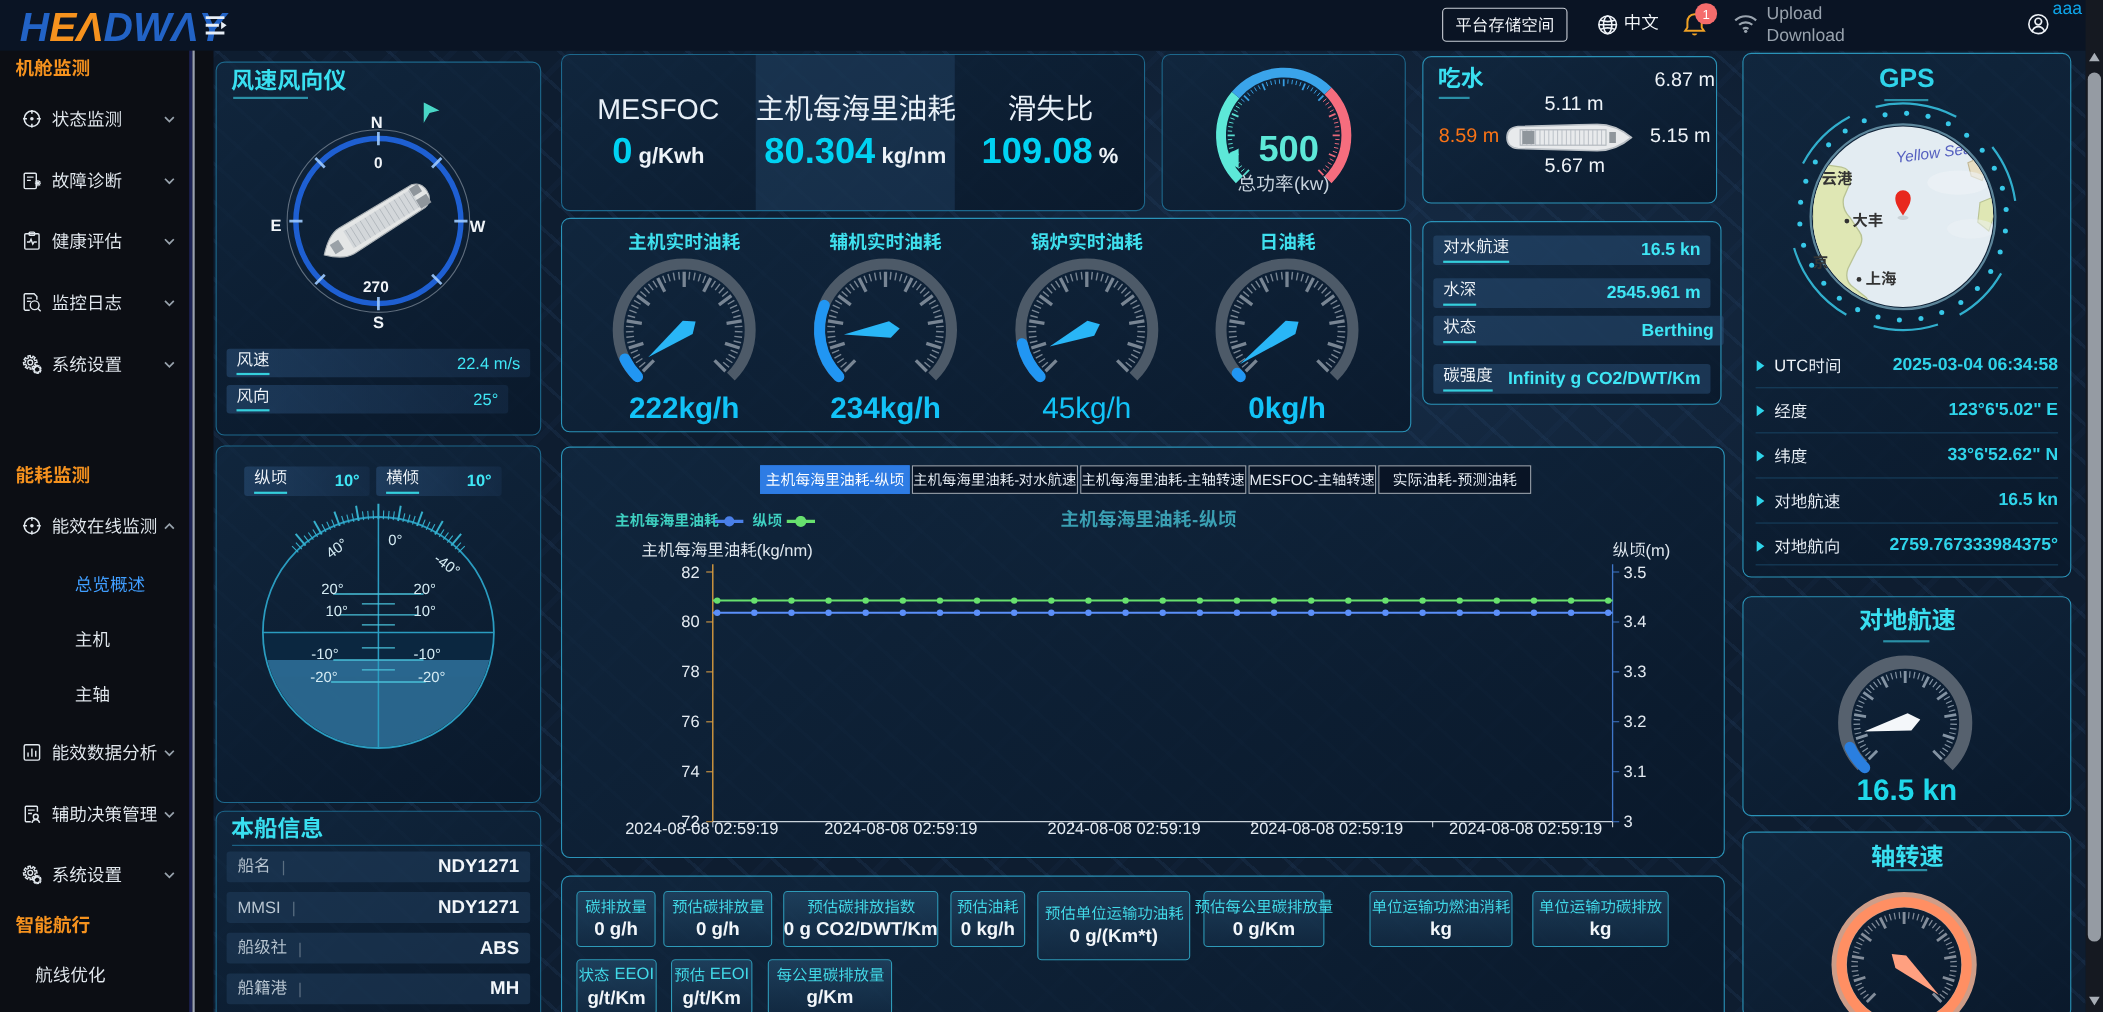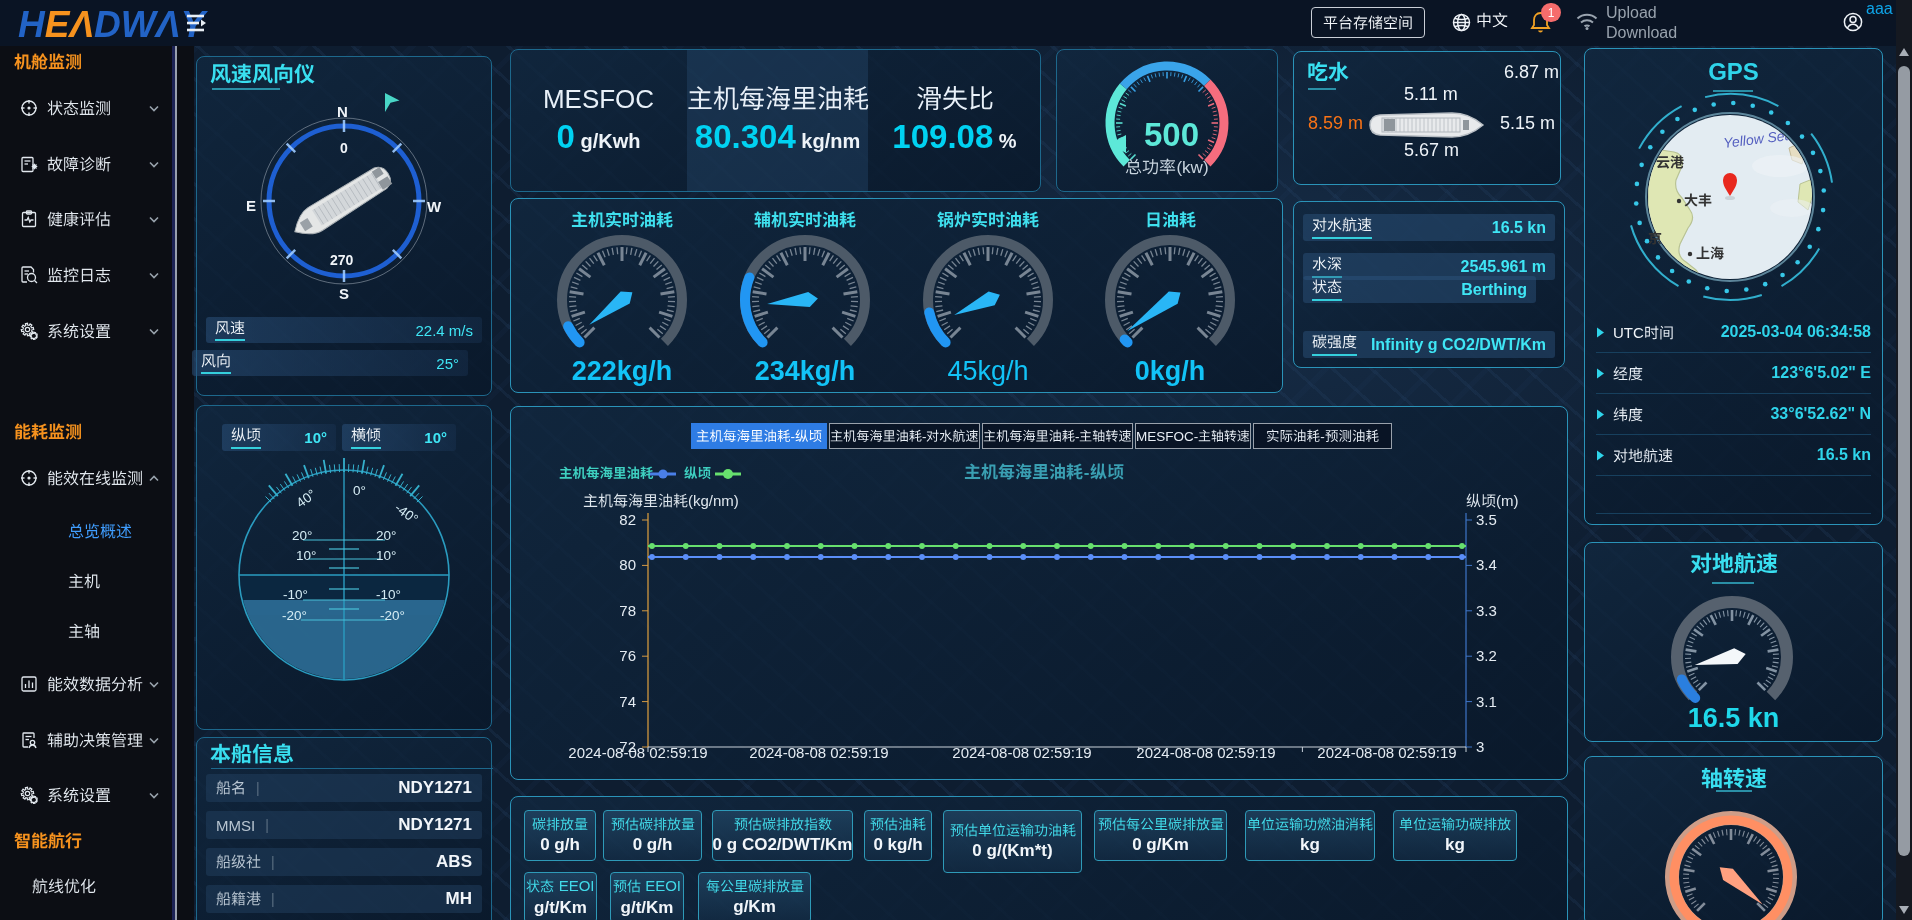--- a/index.html
+++ b/index.html
@@ -525,21 +525,21 @@
     <svg class="abs" style="left:385px;top:93px" width="17" height="21">
       <path d="M0 0L14.5 7.5L5.5 9.8L0 19Z" fill="#49d6c6"></path>
     </svg>
     <div class="srow" style="left:206px;top:317px;width:276px;height:26px">
       <span class="lb"><svg class="cn" width="30" height="15" viewBox="0 -880 2000 1000">
           <use href="#r98ce"></use>
           <use href="#r901f" x="1000"></use>
         </svg></span>
       <span class="vl">22.4 m/s</span>
     </div>
-    <div class="srow" style="left:192px;top:350px;width:276px;height:26px">
+    <div class="srow" style="left:206px;top:350px;width:256px;height:26px">
       <span class="lb"><svg class="cn" width="30" height="15" viewBox="0 -880 2000 1000">
           <use href="#r98ce"></use>
           <use href="#r5411" x="1000"></use>
         </svg></span>
       <span class="vl">25°</span>
     </div>
     <div class="panel" style="left:510px;top:49px;width:531px;height:143px"></div>
     <div class="abs" style="left:687px;top:50px;width:181px;height:141px;background:rgba(52,92,138,.28)"></div>
     <div class="abs" style="left:510px;top:84px;width:177px;text-align:center"><span style="font-size:26px;color:#e8f0f8">MESFOC</span></div>
     <div class="abs" style="left:510px;top:118px;width:177px;text-align:center;white-space:nowrap"><span style="font-size:33px;font-weight:bold;color:#00d2f2">0</span><span style="font-size:20px;font-weight:bold;color:#eef3f8"> g/Kwh</span></div>
@@ -937,21 +937,21 @@
         </svg></span>
       <span class="vl" style="font-weight:bold;font-size:16px">16.5 kn</span>
     </div>
     <div class="srow" style="left:1303px;top:253px;width:252px;height:27px;background:rgba(46,86,128,.45)">
       <span class="lb"><svg class="cn" width="30" height="15" viewBox="0 -880 2000 1000">
           <use href="#r6c34"></use>
           <use href="#r6df1" x="1000"></use>
         </svg></span>
       <span class="vl" style="font-weight:bold;font-size:16px">2545.961 m</span>
     </div>
-    <div class="srow" style="left:1303px;top:276px;width:233px;height:27px;background:rgba(46,86,128,.45)">
+    <div class="srow" style="left:1303px;top:287px;width:264px;height:27px;background:rgba(46,86,128,.45)">
       <span class="lb"><svg class="cn" width="30" height="15" viewBox="0 -880 2000 1000">
           <use href="#r72b6"></use>
           <use href="#r6001" x="1000"></use>
         </svg></span>
       <span class="vl" style="font-weight:bold;font-size:16px">Berthing</span>
     </div>
     <div class="srow" style="left:1303px;top:331px;width:252px;height:27px;background:rgba(46,86,128,.45)">
       <span class="lb"><svg class="cn" width="45" height="15" viewBox="0 -880 3000 1000">
           <use href="#r78b3"></use>
           <use href="#r5f3a" x="1000"></use>
@@ -1336,21 +1336,21 @@
           <use href="#r4f4d" x="3000"></use>
           <use href="#r8fd0" x="4000"></use>
           <use href="#r8f93" x="5000"></use>
           <use href="#r529f" x="6000"></use>
           <use href="#r6cb9" x="7000"></use>
           <use href="#r8017" x="8000"></use>
         </svg>
       </div>
       <div class="cv">0 g/(Km*t)</div>
     </div>
-    <div class="chip" style="left:1094px;top:810px;width:133px;height:51px">
+    <div class="chip" style="left:1094px;top:810px;width:110px;height:51px">
       <div class="cl">
         <svg class="cn" width="126" height="14" viewBox="0 -880 9000 1000">
           <use href="#r9884"></use>
           <use href="#r4f30" x="1000"></use>
           <use href="#r6bcf" x="2000"></use>
           <use href="#r516c" x="3000"></use>
           <use href="#r91cc" x="4000"></use>
           <use href="#r78b3" x="5000"></use>
           <use href="#r6392" x="6000"></use>
           <use href="#r653e" x="7000"></use>
@@ -1547,20 +1547,32 @@
       <svg width="9" height="11" style="margin-right:8px">
         <path d="M1 0.5L8 5.5L1 10.5Z" fill="#2fd4ea"></path>
       </svg>
       <svg class="cn" width="60" height="15" viewBox="0 -880 4000 1000">
         <use href="#r5bf9"></use>
         <use href="#r5730" x="1000"></use>
         <use href="#r822a" x="2000"></use>
         <use href="#r901f" x="3000"></use>
       </svg>
       <span class="gv">16.5 kn</span>
+    </div>
+    <div class="gpsrow" style="top:476px">
+      <svg width="9" height="11" style="margin-right:8px">
+        <path d="M1 0.5L8 5.5L1 10.5Z" fill="#2fd4ea"></path>
+      </svg>
+      <svg class="cn" width="60" height="15" viewBox="0 -880 4000 1000">
+        <use href="#r5bf9"></use>
+        <use href="#r5730" x="1000"></use>
+        <use href="#r822a" x="2000"></use>
+        <use href="#r5411" x="3000"></use>
+      </svg>
+      <span class="gv">2759.767333984375°</span>
     </div>
     <div class="abs" style="left:1596px;top:352px;width:275px;height:1px;background:#17405e"></div>
     <div class="abs" style="left:1596px;top:393px;width:275px;height:1px;background:#17405e"></div>
     <div class="abs" style="left:1596px;top:434px;width:275px;height:1px;background:#17405e"></div>
     <div class="abs" style="left:1596px;top:475px;width:275px;height:1px;background:#17405e"></div>
     <div class="abs" style="left:1596px;top:513px;width:275px;height:1px;background:#17405e"></div>
     <div class="panel" style="left:1584px;top:542px;width:299px;height:200px;border-color:#2a93b8"></div>
     <div class="abs" style="left:1584px;top:551px;width:299px;text-align:center;font-size:22px;font-weight:bold;color:#39dff0"><svg class="cn" width="88" height="22" viewBox="0 -880 4000 1000">
         <use href="#b5bf9"></use>
         <use href="#b5730" x="1000"></use>

